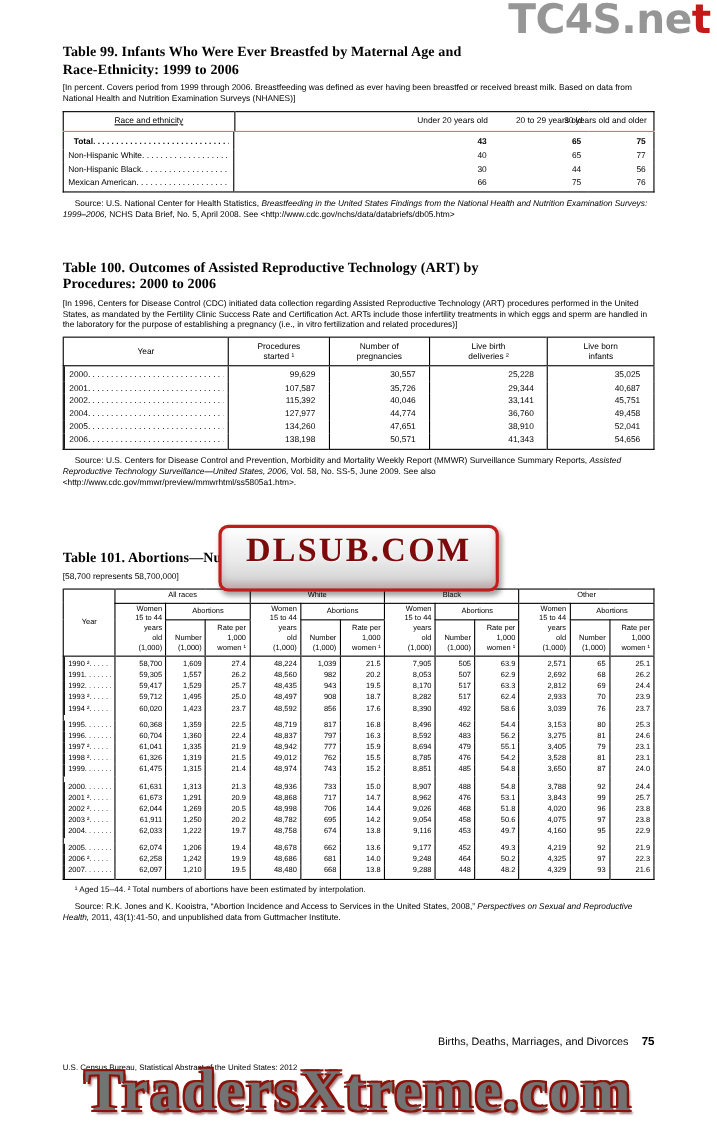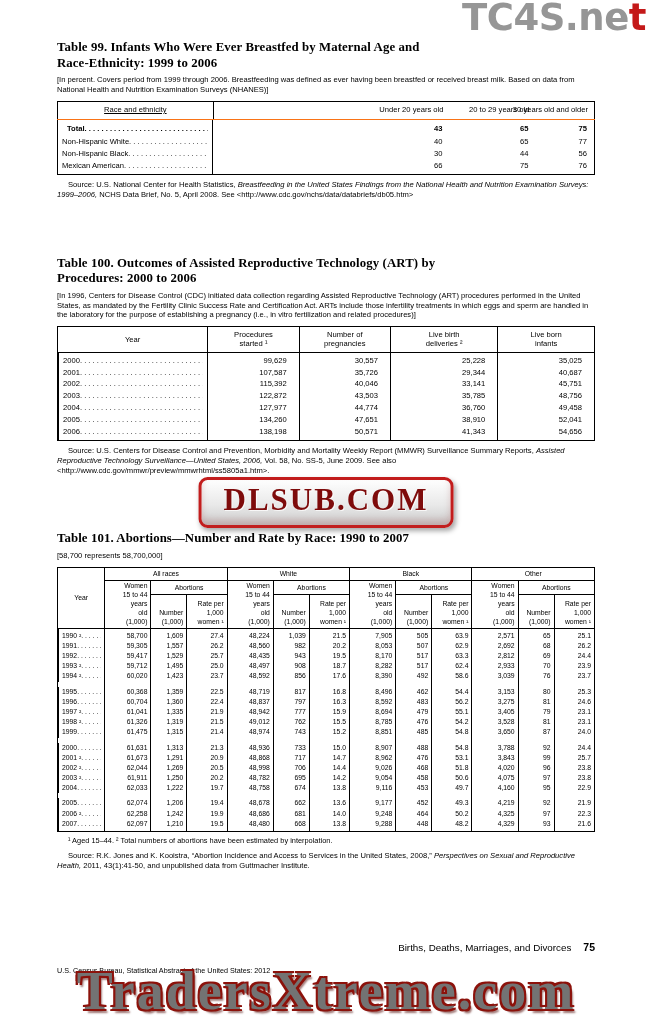--- a/index.html
+++ b/index.html
@@ -53,36 +53,36 @@
   .t101 thead .women { text-align:right; line-height:1.32; vertical-align:middle; }
   .t101 thead .abort { text-align:center; }
   .t101 thead .numh2, .t101 thead .rateh { text-align:right; line-height:1.32; vertical-align:bottom; }
   .t101 .yearh { text-align:center; vertical-align:middle; }
   .t101 td.num { text-align:right; }
   .t101 td.stub { padding-left:3px; }
   .t101 tr.spacer td { height:5px; padding:0; }
   .t101 tbody tr:first-child td { padding-top:2px; }
   .t101 tbody tr:last-child td { padding-bottom:2px; }
 
-  .sec100 { margin-top:56px; }
+  .sec100 { margin-top:36px; }
   .sec101 { margin-top:56px; }
 
   
   .footer-right { position:absolute; top:941px; right:57px; font-size:9.8px; z-index:2; }
   .footer-right .pagenum { font-weight:bold; font-size:10.5px; margin-left:12px; }
   .footer-left { position:absolute; top:966px; left:57px; font-size:7.2px; z-index:2; }
 
   
   .wm-top { position:absolute; top:-4px; right:6px; font-family:"DejaVu Sans",sans-serif; font-weight:800; font-size:37px; color:#969696; z-index:5; letter-spacing:-.5px; }
   .wm-top .accent { color:#c41919; }
 
   .wm-mid { position:absolute; top:477px; left:50%; transform:translateX(-50%);
             border:3px solid #c21d1d; border-radius:9px;
             background:linear-gradient(180deg,#fefefe 0%,#e9e9e9 55%,#cccccc 100%);
-            padding:4px 22px 8px; z-index:6;
+            padding:4px 22px 18px; z-index:6;
             box-shadow:2px 3px 5px rgba(0,0,0,.35), inset 0 -5px 7px rgba(130,10,10,.18); }
   .wm-mid .wm-mid-text { font:700 31px/1.05 "Liberation Serif","DejaVu Serif",serif; color:#7e0b0b; letter-spacing:2px;
             text-shadow:1px 1px 0 rgba(255,255,255,.75); }
 
   .wm-bottom { position:absolute; top:964px; left:0; width:100%; text-align:center; z-index:7; }
   .wm-bottom .wm-bottom-text { font:700 54px/1 "Liberation Serif","DejaVu Serif",serif; color:#737373; letter-spacing:2px;
             text-shadow:-2px -2px 0 #8c120b, 2px -2px 0 #8c120b, -2px 2px 0 #8c120b, 2px 2px 0 #8c120b, 3px 4px 2px rgba(80,10,5,.55); }
 </style>
 </head>
 <body>
@@ -208,30 +208,20 @@
             </tr>
             <tr>
               <td class="stub">
                 <span class="lbl">2002</span>
                 <span class="dots"></span>
               </td>
               <td class="num">115,392</td>
               <td class="num">40,046</td>
               <td class="num">33,141</td>
               <td class="num">45,751</td>
-            </tr>
-            <tr>
-              <td class="stub">
-                <span class="lbl">2003</span>
-                <span class="dots"></span>
-              </td>
-              <td class="num">122,872</td>
-              <td class="num">43,503</td>
-              <td class="num">35,785</td>
-              <td class="num">48,756</td>
             </tr>
             <tr>
               <td class="stub">
                 <span class="lbl">2004</span>
                 <span class="dots"></span>
               </td>
               <td class="num">127,977</td>
               <td class="num">44,774</td>
               <td class="num">36,760</td>
               <td class="num">49,458</td>

